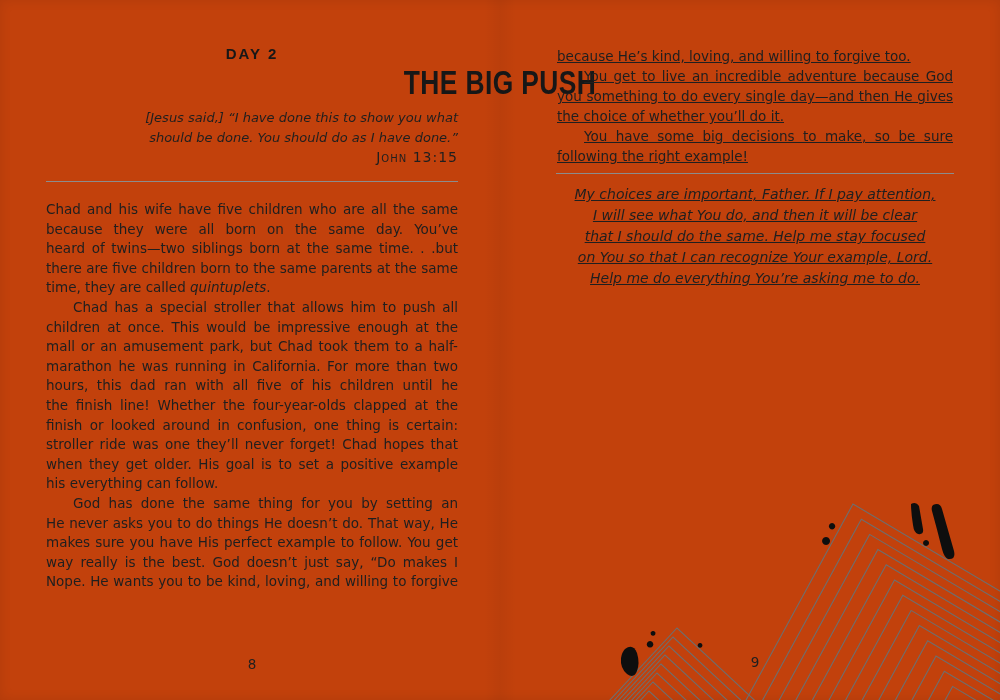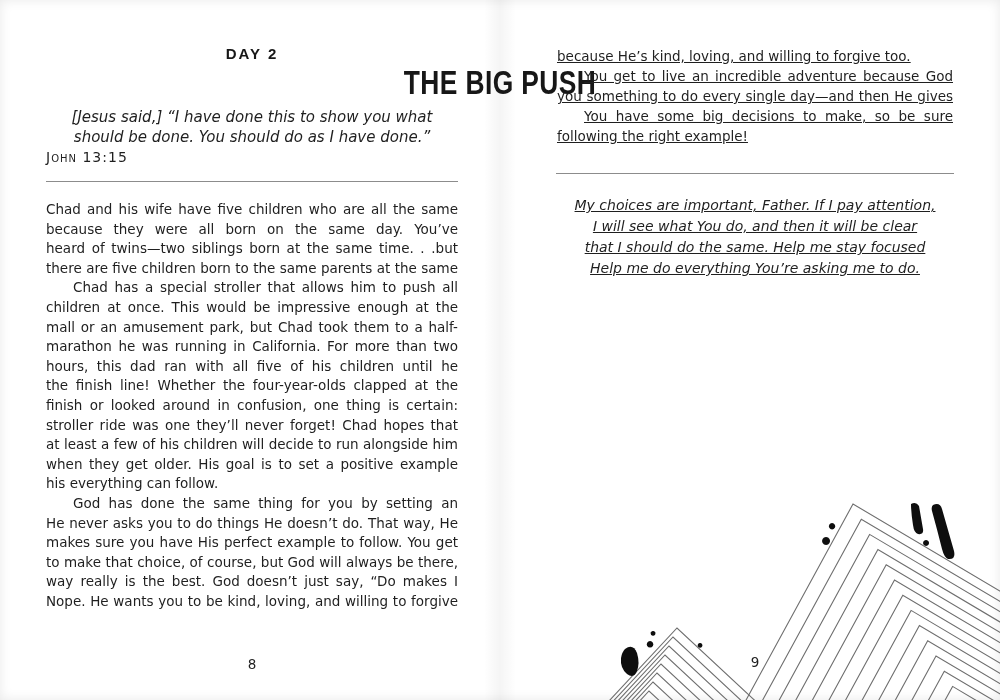--- a/index.html
+++ b/index.html
@@ -1,44 +1,44 @@
 <!DOCTYPE html>
 <html style="--ink: #1f1f1f; --title-ink: #171717; --line-art: #6e6e6e; --ink-splatter: #0e0e0e; --rule: #8c8c8c;"><head>
 <meta charset="utf-8">
 <style>
   html,body{margin:0;padding:0;background:#e8e8e8;}
   .spread{
-    position:relative;width:1000px;height:700px;background:#ffffff;
+    position:relative;width:1000px;height:700px;background:#c2410c;
     overflow:hidden;font-family:"DejaVu Sans",sans-serif;color:var(--ink,#1f1f1f);
     box-shadow:inset 0 0 12px rgba(0,0,0,.09);
   }
   .abs{position:absolute;}
   
   .col-left{left:46px;width:412px;}
   .col-right{left:557px;width:396px;text-decoration:underline;}
   .kicker{top:45px;text-align:center;font-family:"Liberation Sans",sans-serif;
     font-weight:bold;font-size:15px;letter-spacing:2px;color:var(--title-ink,#171717);}
   .title{top:64px;text-align:center;font-family:"Liberation Sans",sans-serif;
     font-weight:bold;font-size:33px;letter-spacing:.5px;transform:scaleX(.8);
     transform-origin:50% 50%;color:var(--title-ink,#171717);white-space:nowrap;left:0;right:0;}
-  .epigraph{top:108px;text-align:center;font-style:italic;font-size:15px;line-height:19.5px;}
-  .epi-ref{top:149px;text-align:left;font-variant:small-caps;font-size:14px;letter-spacing:1px;}
+  .epigraph{top:108px;text-align:right;font-style:italic;font-size:13px;line-height:19.5px;}
+  .epi-ref{top:149px;text-align:right;font-variant:small-caps;font-size:14px;letter-spacing:1px;}
   .rule{height:1px;background:var(--rule,#8c8c8c);}
   .rule-left{top:181px;left:46px;width:412px;}
   .rule-right{top:173px;left:556px;width:398px;}
   
   .body-block{font-size:13.5px;}
   .bl{height:19.6px;line-height:19.6px;overflow:hidden;white-space:normal;}
   .bl-r{height:20px;line-height:20px;}
   .jline{text-align:justify;}
   .jline::after{content:"";display:inline-block;width:100%;height:0;}
   .indent{text-indent:27px;}
   .em{font-style:italic;}
   
-  .prayer{top:195px;text-align:center;font-style:italic;font-size:14px;line-height:21px;}
+  .prayer{top:184px;text-align:center;font-style:italic;font-size:14px;line-height:21px;}
   .pagenum{text-align:center;font-size:13.5px;}
   .pn-left{top:656px;left:46px;width:412px;}
   .pn-right{top:654px;left:557px;width:396px;}
   
   .decor{left:0;top:0;pointer-events:none;}
   .gutter{left:484px;top:0;width:32px;height:700px;
     background:linear-gradient(to right,rgba(0,0,0,0),rgba(0,0,0,.05),rgba(0,0,0,0));
     opacity:.8;}
 </style>
 </head>
@@ -98,53 +98,54 @@
 
   <div class="abs col-left epi-ref">John 13:15</div>
 
   <div class="abs rule rule-left"></div>
 
   <div class="abs col-left body-block" id="left-body" style="top:200px">
       <div class="bl  jline">Chad and his wife have five children who are all the same age</div>
       <div class="bl  jline">because they were all born on the same day. You’ve probably</div>
       <div class="bl  jline">heard of twins—two siblings born at the same time. . .but when</div>
       <div class="bl  jline">there are five children born to the same parents at the same</div>
+      <div class="bl "><span>time, they are called </span><span class="em">quintuplets</span><span>.</span></div>
       <div class="bl  jline indent">Chad has a special stroller that allows him to push all five</div>
       <div class="bl  jline">children at once. This would be impressive enough at the</div>
       <div class="bl  jline">mall or an amusement park, but Chad took them to a half-</div>
       <div class="bl  jline">marathon he was running in California. For more than two</div>
       <div class="bl  jline">hours, this dad ran with all five of his children until he crossed</div>
       <div class="bl  jline">the finish line! Whether the four-year-olds clapped at the</div>
       <div class="bl  jline">finish or looked around in confusion, one thing is certain: this</div>
       <div class="bl  jline">stroller ride was one they’ll never forget! Chad hopes that</div>
-      <div class="bl  jline">at least a few of his children will decide to run alongside him</div>
       <div class="bl  jline">when they get older. His goal is to set a positive example that</div>
       <div class="bl ">his everything can follow.</div>
       <div class="bl  jline indent">God has done the same thing for you by setting an example.</div>
       <div class="bl  jline">He never asks you to do things He doesn’t do. That way, He</div>
       <div class="bl  jline">makes sure you have His perfect example to follow. You get</div>
-      <div class="bl  jline">to make that choice, of course, but God will always be there,</div>
       <div class="bl  jline">way really is the best. God doesn’t just say, “Do makes I say!”</div>
       <div class="bl  jline">Nope. He wants you to be kind, loving, and willing to forgive</div>
     </div>
 
   <div class="abs pagenum pn-left">8</div>
 
   <div class="abs col-right body-block" id="right-body" style="top:46px">
       <div class="bl bl-r">because He’s kind, loving, and willing to forgive too.</div>
       <div class="bl bl-r jline indent">You get to live an incredible adventure because God gives</div>
       <div class="bl bl-r jline">you something to do every single day—and then He gives you</div>
+      <div class="bl bl-r">the choice of whether you’ll do it.</div>
       <div class="bl bl-r jline indent">You have some big decisions to make, so be sure you’re</div>
       <div class="bl bl-r">following the right example!</div>
     </div>
 
   <div class="abs rule rule-right"></div>
 
   <div class="abs col-right prayer" id="prayer">
       <div>My choices are important, Father. If I pay attention,</div>
       <div>I will see what You do, and then it will be clear</div>
       <div>that I should do the same. Help me stay focused</div>
+      <div>on You so that I can recognize Your example, Lord.</div>
       <div>Help me do everything You’re asking me to do.</div>
     </div>
 
   <div class="abs pagenum pn-right">9</div>
 
 </div>
 
 </body></html>

